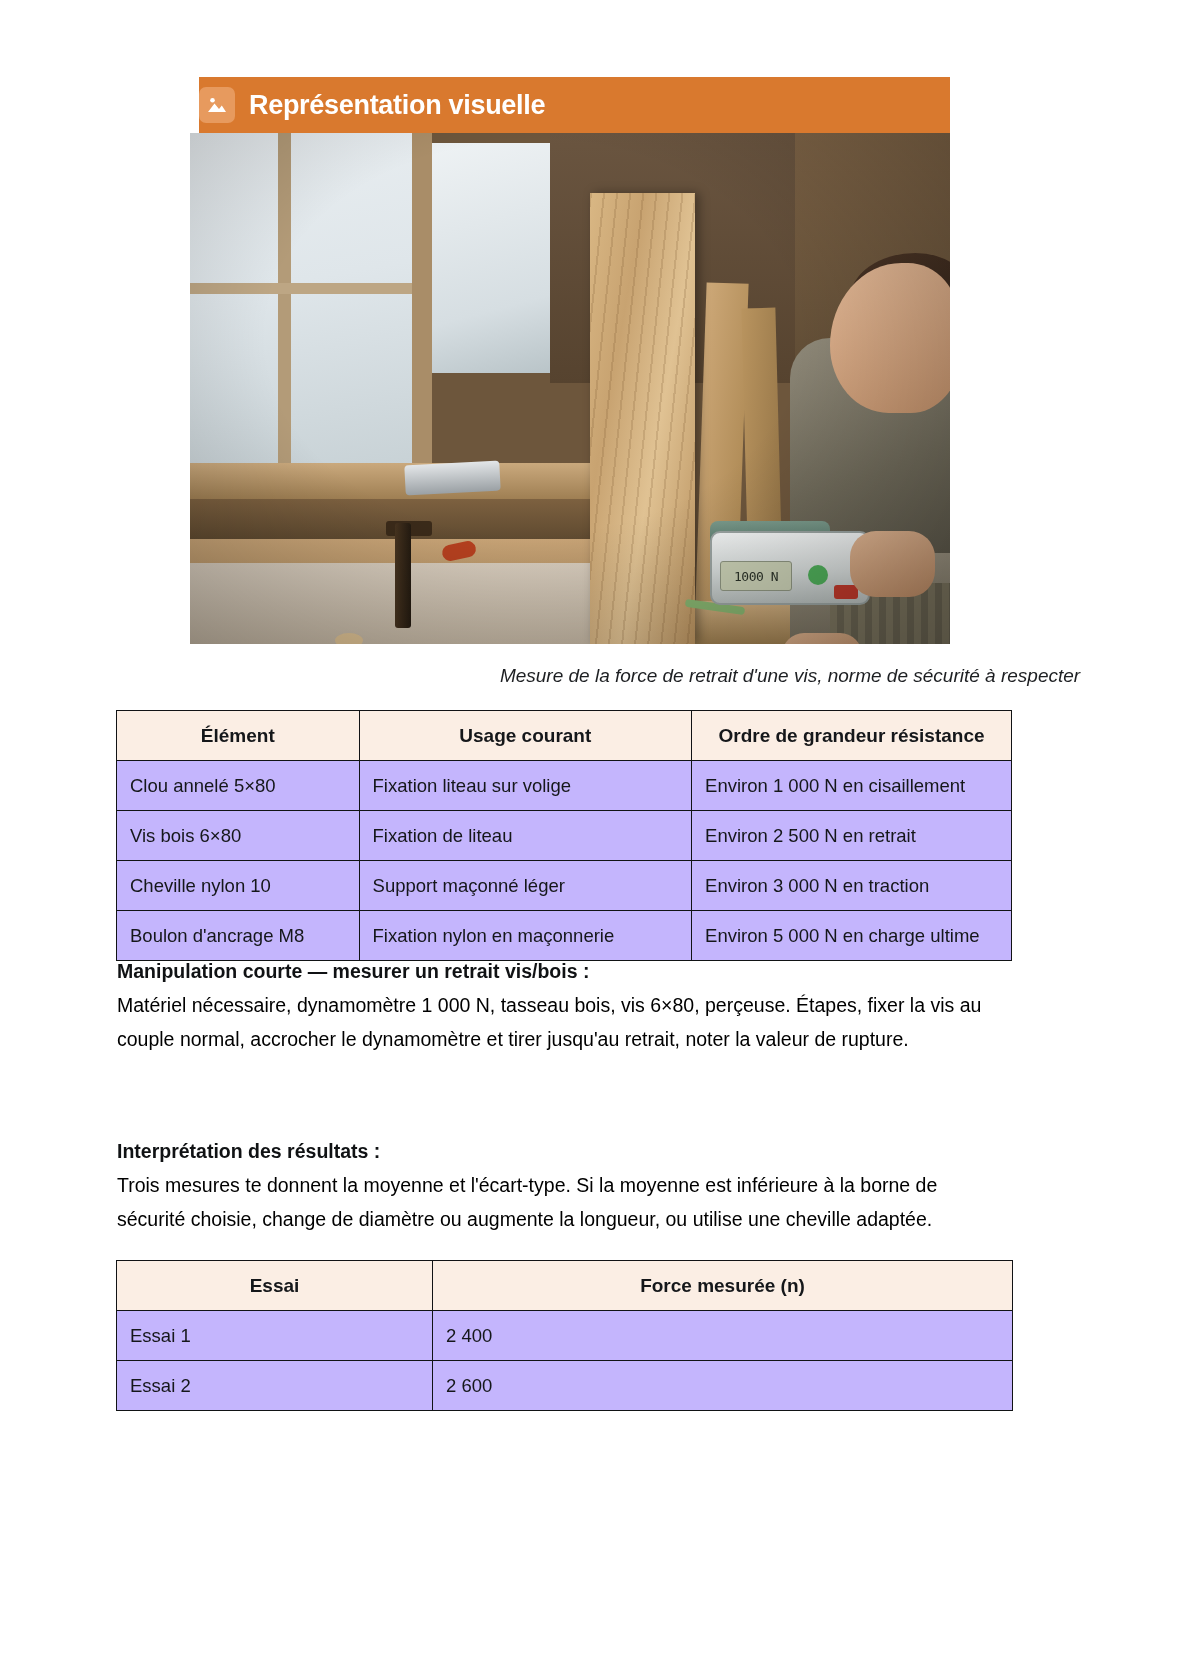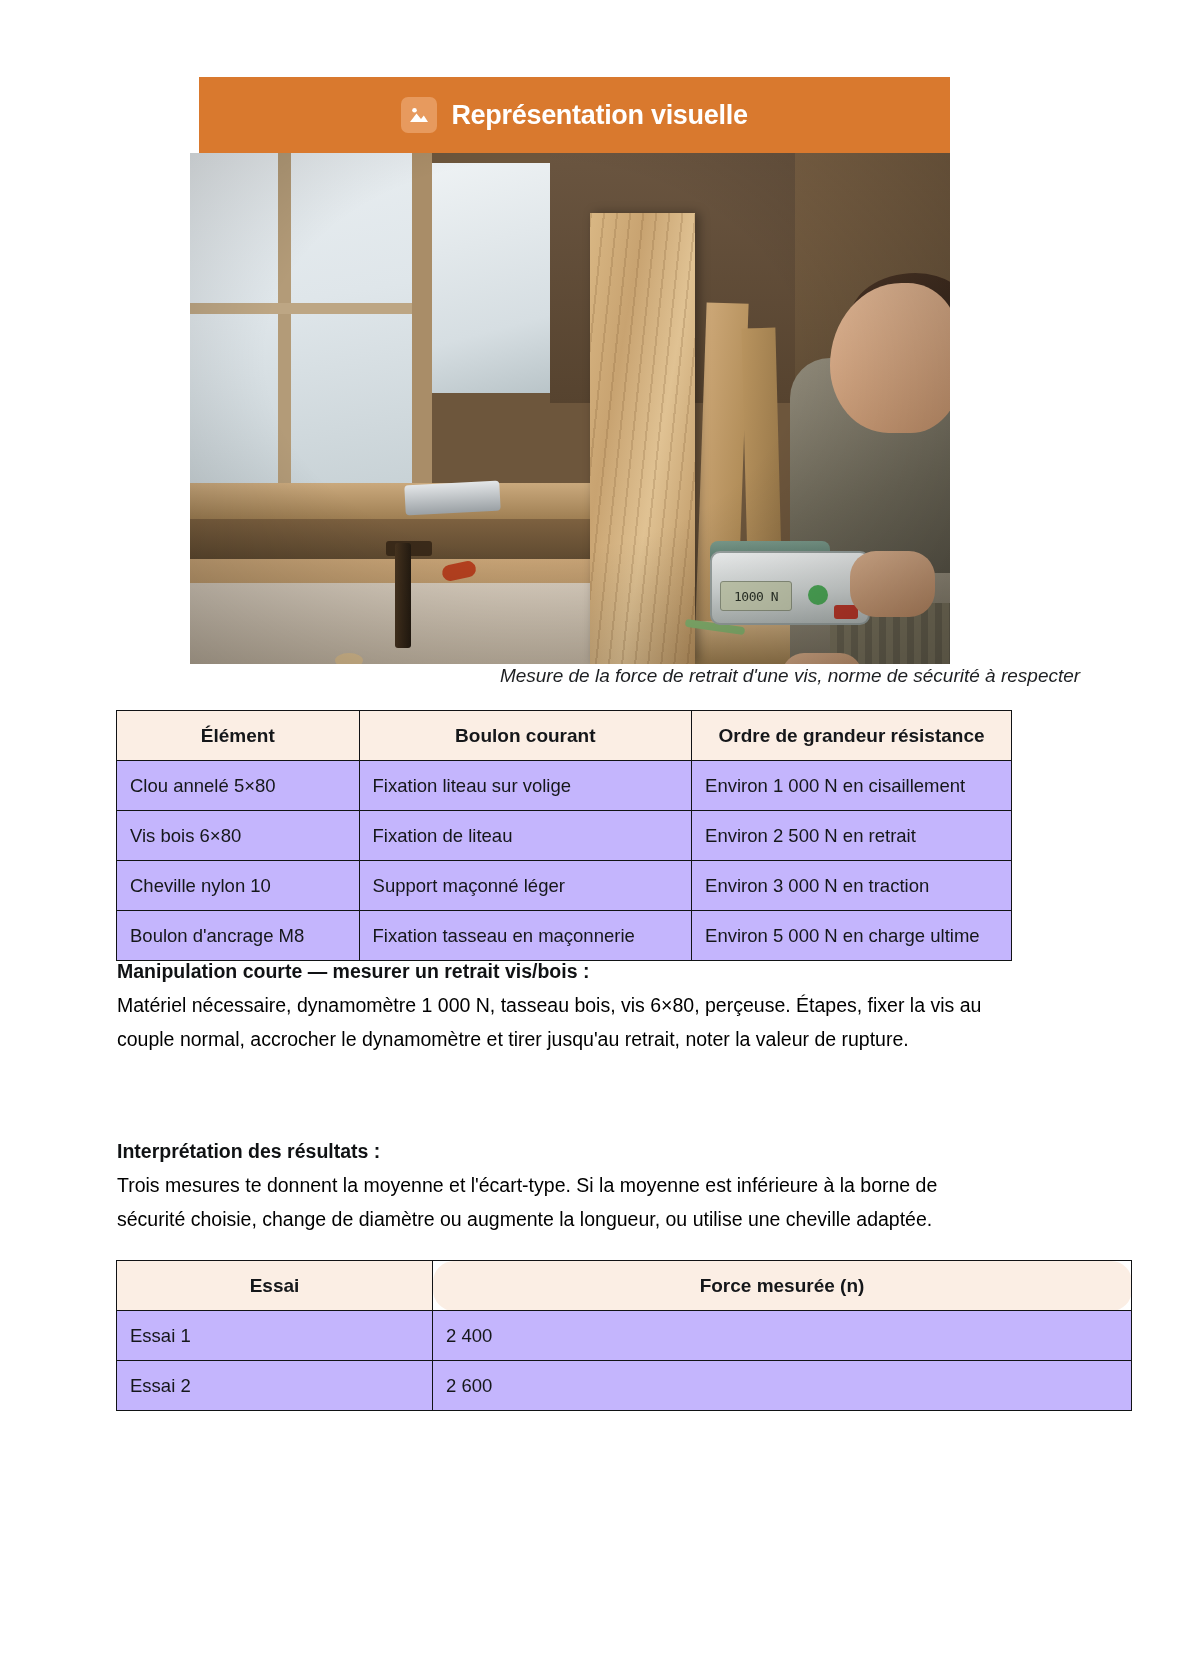--- a/index.html
+++ b/index.html
@@ -27,24 +27,23 @@
   
   .visual-block {
     position: absolute;
     left: 190px;
     top: 77px;
     width: 760px;
   }
 
   .visual-header {
     background: #d9792e;
-    height: 76px;
+    height: 56px;
     display: flex;
     align-items: center;
-    justify-content: center;
     gap: 14px;
     margin-left: 9px;
   }
 
   .visual-header .hdr-icon {
     width: 36px;
     height: 36px;
     border-radius: 7px;
     background: #e79a5e;
     display: flex;
@@ -293,21 +292,21 @@
   }
   .doc-table td { background: #c4b5fd; }
 
   #table-elements { left: 116px; top: 710px; width: 896px; }
   #table-elements .c0 { width: 232px; }
   #table-elements .c1 { width: 318px; }
   #table-elements .c2 { width: 306px; }
 
   #table-essais { left: 116px; top: 1260px; width: 896px; }
   #table-essais .e0 { width: 316px; }
-  #table-essais .e1 { width: 699px; border-radius: 21px; }
+  #table-essais .e1 { width: 580px; }
   #table-essais td.val { text-align: left; }
   #table-essais td.lbl { text-align: left; }
 
   
   .section {
     position: absolute;
     left: 117px;
     width: 890px;
   }
   .sec-title {
@@ -395,21 +394,21 @@
       <div class="ph-layer ph-vig"></div>
     </div>
 
     <div class="caption">Mesure de la force de retrait d'une vis, norme de sécurité à respecter</div>
   </div>
 
   <table class="doc-table" id="table-elements">
     <thead>
       <tr>
         <th class="c0">Élément</th>
-        <th class="c1">Boulon courant</th>
+        <th class="c1">Usage courant</th>
         <th class="c2">Ordre de grandeur résistance</th>
       </tr>
     </thead>
     <tbody>
       <tr>
         <td>Clou annelé 5×80</td>
         <td>Fixation liteau sur volige</td>
         <td>Environ 1 000 N en cisaillement</td>
       </tr>
       <tr>
@@ -417,21 +416,21 @@
         <td>Fixation de liteau</td>
         <td>Environ 2 500 N en retrait</td>
       </tr>
       <tr>
         <td>Cheville nylon 10</td>
         <td>Support maçonné léger</td>
         <td>Environ 3 000 N en traction</td>
       </tr>
       <tr>
         <td>Boulon d'ancrage M8</td>
-        <td>Fixation tasseau en maçonnerie</td>
+        <td>Fixation nylon en maçonnerie</td>
         <td>Environ 5 000 N en charge ultime</td>
       </tr>
     </tbody>
   </table>
 
   <div class="section" id="sec-manipulation">
     <p class="sec-title">Manipulation courte — mesurer un retrait vis/bois :</p>
     <p class="sec-body">Matériel nécessaire, dynamomètre 1 000 N, tasseau bois, vis 6×80, perçeuse. Étapes, fixer la vis au couple normal, accrocher le dynamomètre et tirer jusqu'au retrait, noter la valeur de rupture.</p>
   </div>
 

